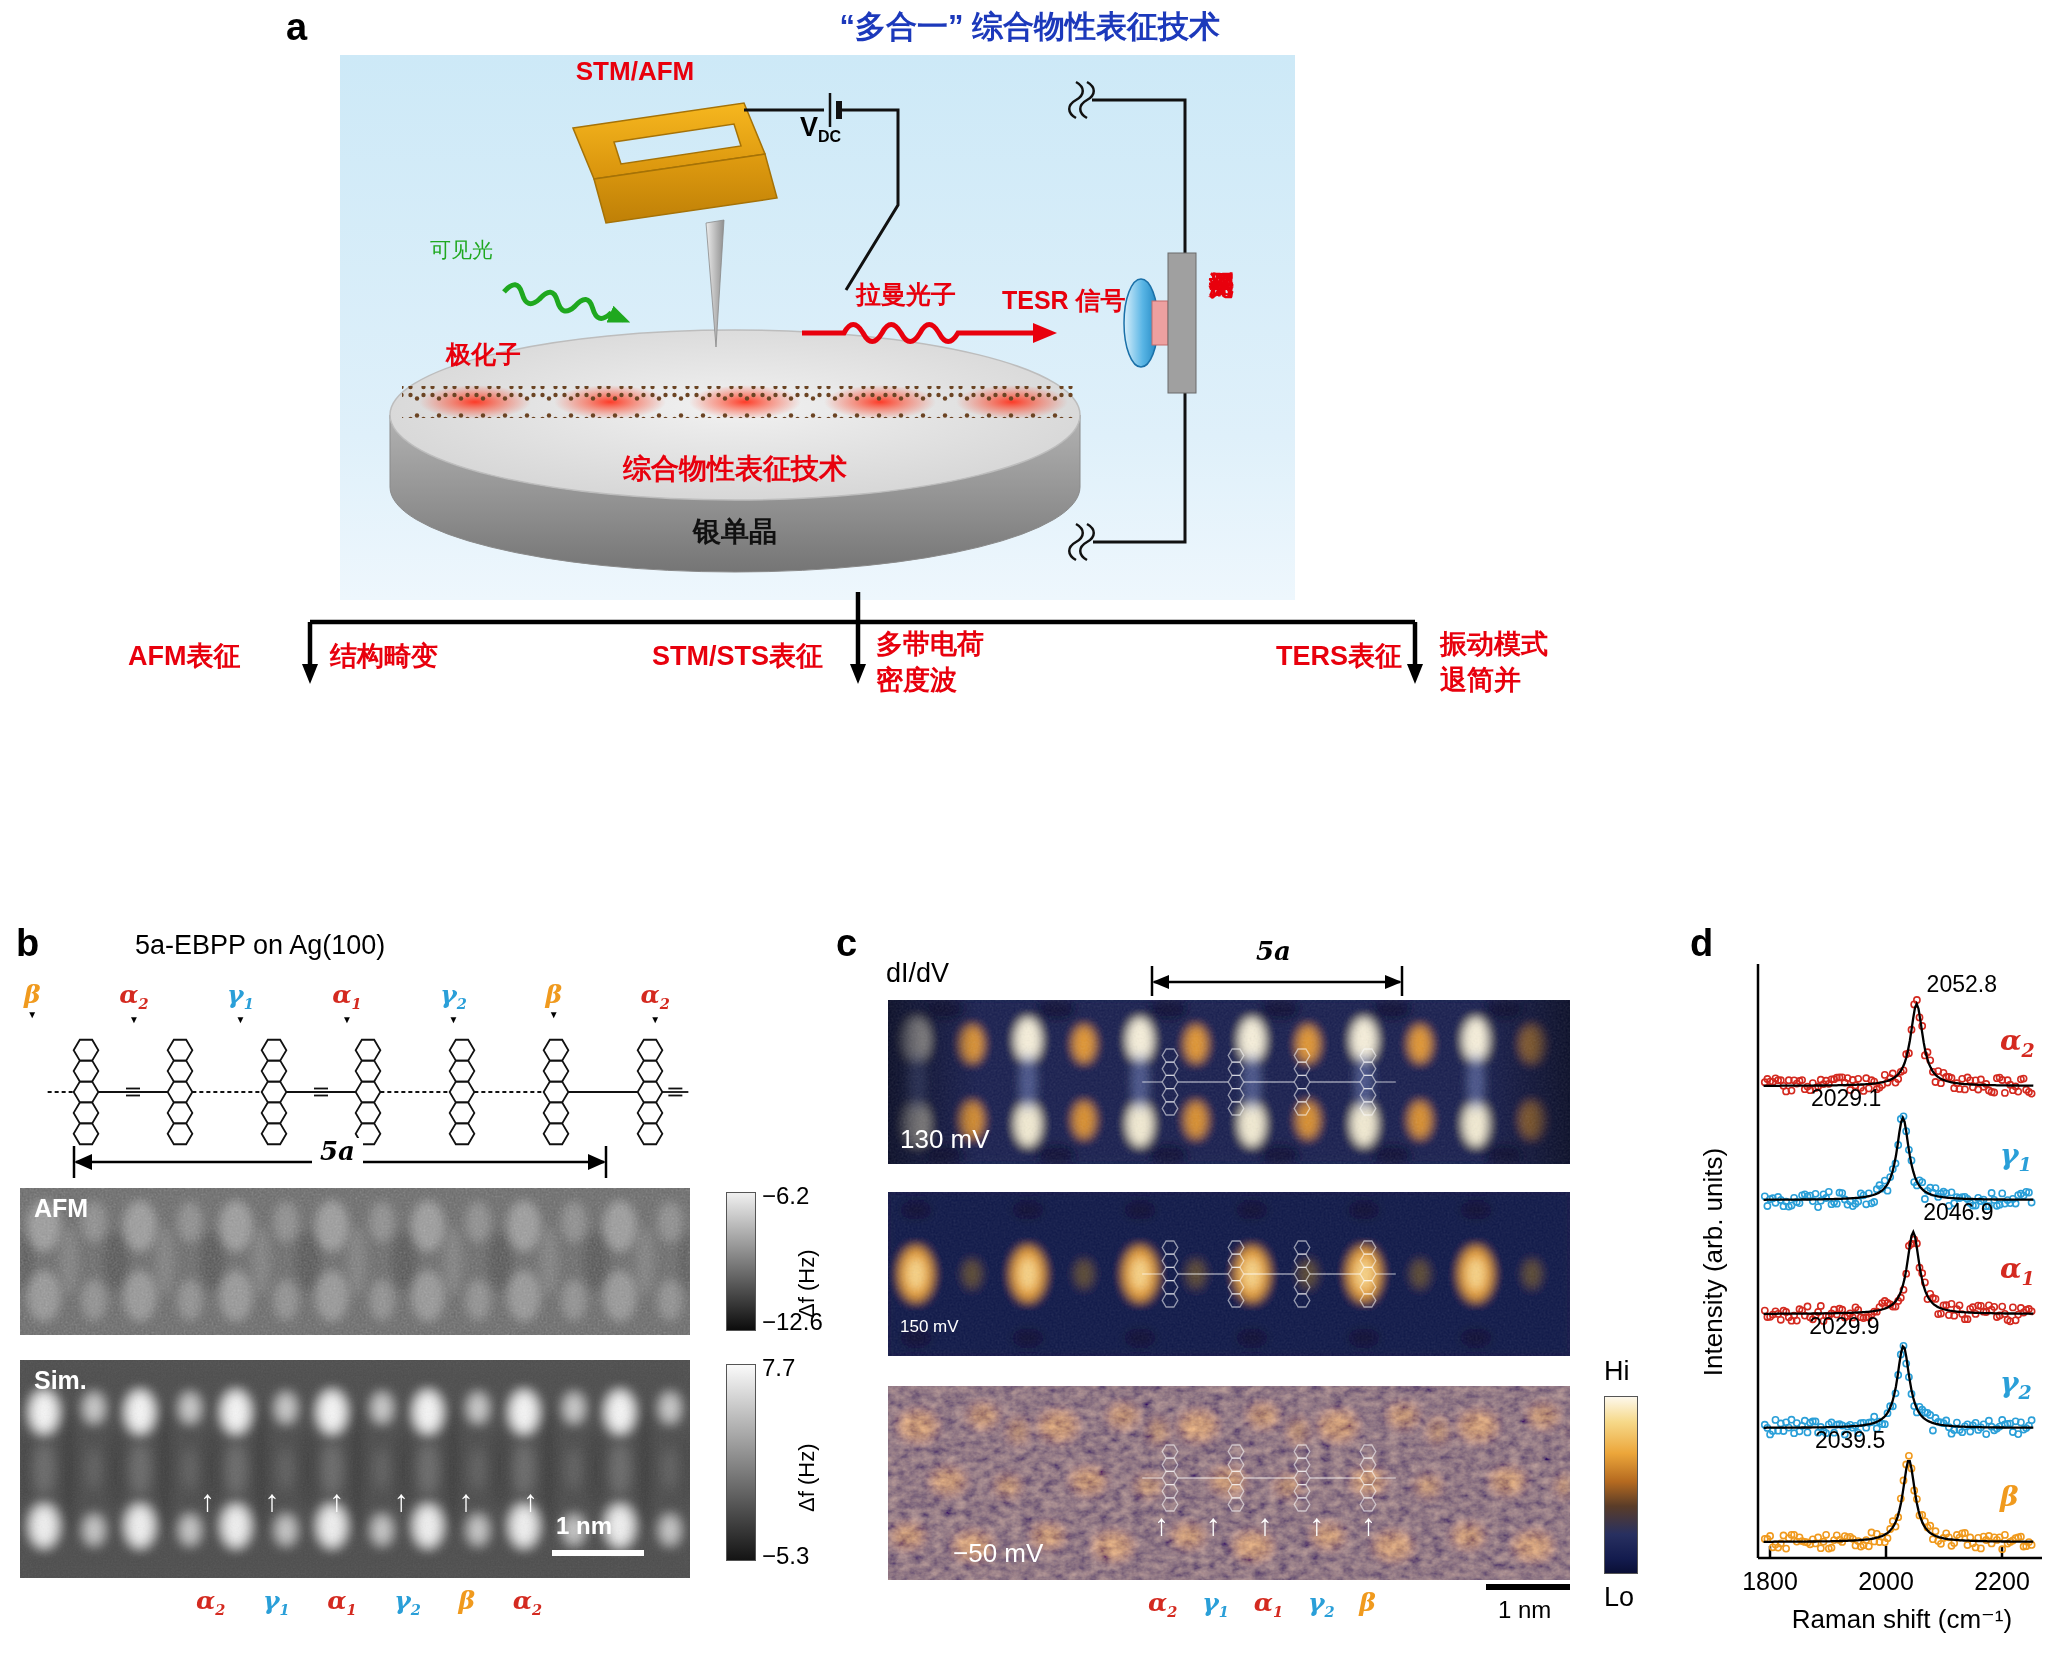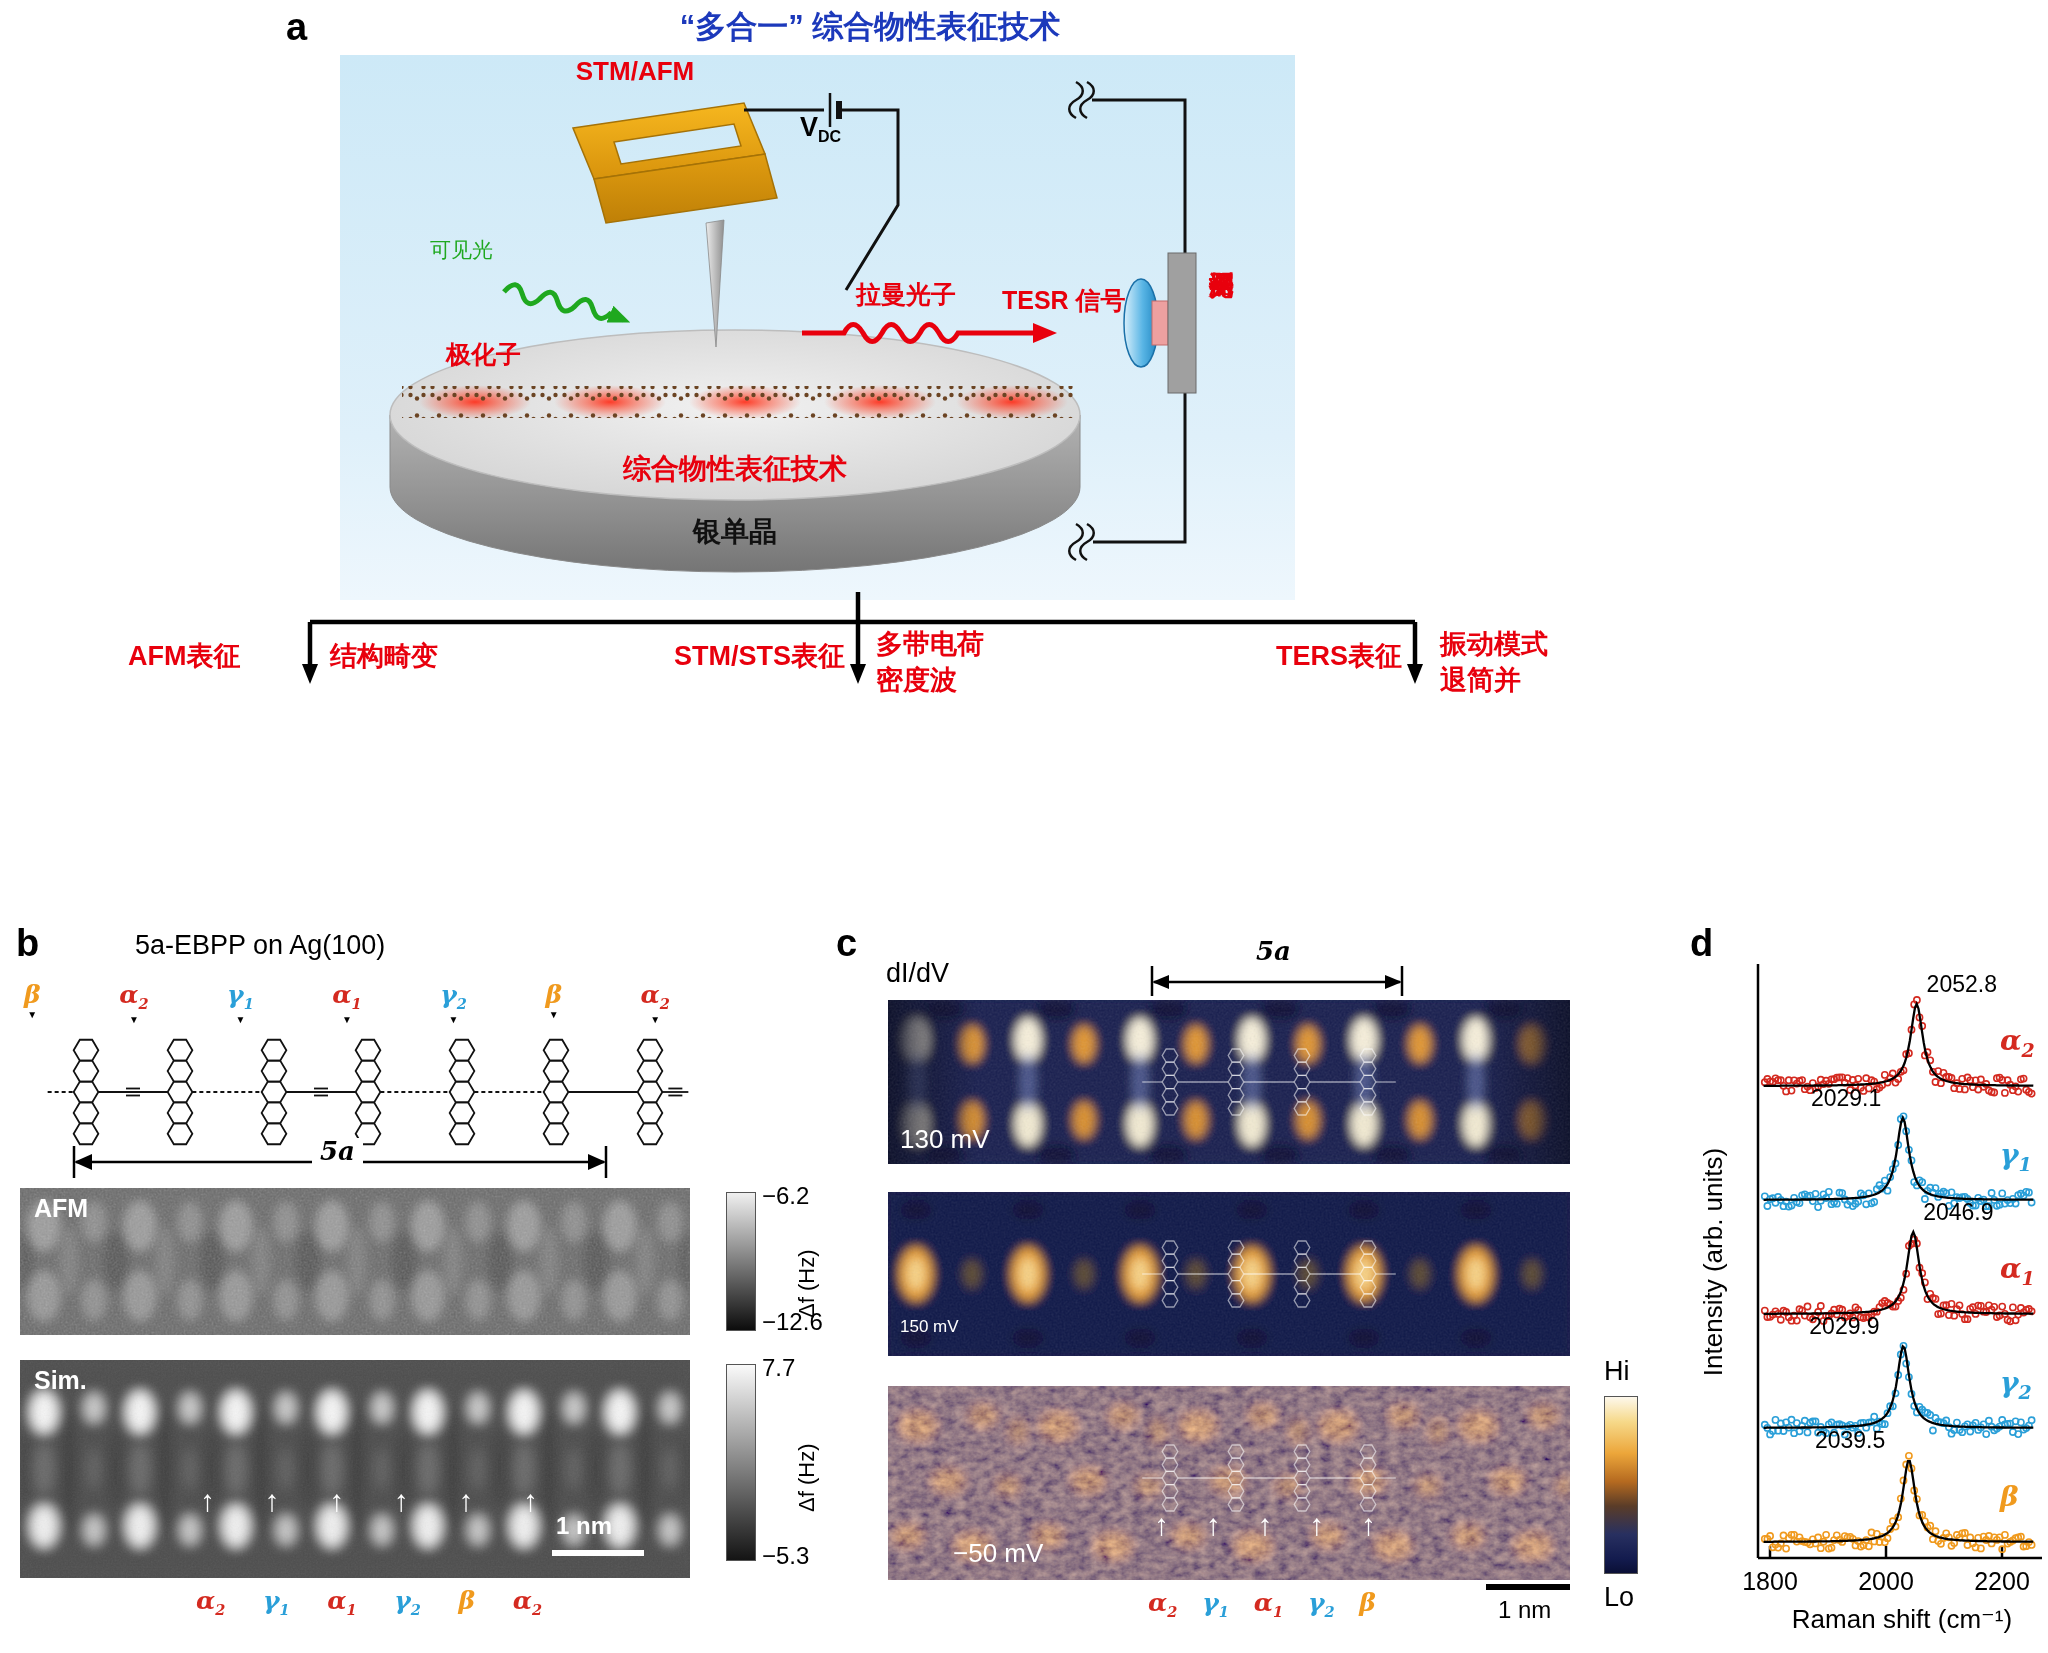--- a/index.html
+++ b/index.html
@@ -24,21 +24,21 @@
 .num{font-size:24px;line-height:1}
 svg text{font-family:"Liberation Sans","DejaVu Sans",sans-serif}
 .greek-svg{font-family:"DejaVu Serif","Liberation Serif",serif;font-style:italic;font-weight:bold}
 </style>
 </head>
 <body>
 
 <div id="page">
 
   <div class="abs panel-letter" style="left:286px;top:8px">a</div>
-  <div class="abs" style="left:520px;top:6px;width:700px;text-align:center;font-size:31px;font-weight:bold;color:var(--blue)">“多合一” 综合物性表征技术</div>
+  <div class="abs" style="left:520px;top:6px;width:700px;text-align:right;font-size:31px;font-weight:bold;color:var(--blue)">“多合一” 综合物性表征技术</div>
 
   <div class="abs" style="left:340px;top:55px;width:955px;height:545px;background:linear-gradient(180deg,#cde9f7 0%,#dff0fa 70%,#eef7fd 100%)">
     <svg width="955" height="545" viewBox="0 0 955 545">
       <defs>
         <radialGradient id="topG" cx="50%" cy="45%" r="65%">
           <stop offset="0%" stop-color="#f1f1f1"></stop>
             <stop offset="100%" stop-color="#d2d2d2"></stop>
         </radialGradient>
         <linearGradient id="sideG" x1="0" y1="0" x2="0" y2="1">
           <stop offset="0%" stop-color="#b2b2b2"></stop>
@@ -156,21 +156,21 @@
       <line x1="310" y1="34" x2="310" y2="78"></line>
       <line x1="858" y1="34" x2="858" y2="78"></line>
       <line x1="1415" y1="34" x2="1415" y2="78"></line>
     </g>
     <polygon points="302,76 318,76 310,96" fill="#000"></polygon>
     <polygon points="850,76 866,76 858,96" fill="#000"></polygon>
     <polygon points="1407,76 1423,76 1415,96" fill="#000"></polygon>
   </svg>
   <div class="abs cnred" style="left:128px;top:640px;width:175px;">AFM表征</div>
   <div class="abs cnred" style="left:330px;top:640px">结构畸变</div>
-  <div class="abs cnred" style="left:630px;top:640px;width:215px;text-align:right">STM/STS表征</div>
+  <div class="abs cnred" style="left:630px;top:640px;width:215px;text-align:center">STM/STS表征</div>
   <div class="abs cnred" style="left:876px;top:628px">多带电荷</div>
   <div class="abs cnred" style="left:876px;top:664px">密度波</div>
   <div class="abs cnred" style="left:1240px;top:640px;width:162px;text-align:right">TERS表征</div>
   <div class="abs cnred" style="left:1440px;top:628px">振动模式</div>
   <div class="abs cnred" style="left:1440px;top:664px">退简并</div>
 
   <div class="abs panel-letter" style="left:16px;top:924px">b</div>
   <div class="abs" style="left:135px;top:930px;font-size:27px"><span class="it">5a</span><span>-EBPP on Ag(100)</span></div>
 
   <div class="greek-row" style="left:24px;top:982px;width:646px;height:48px">

